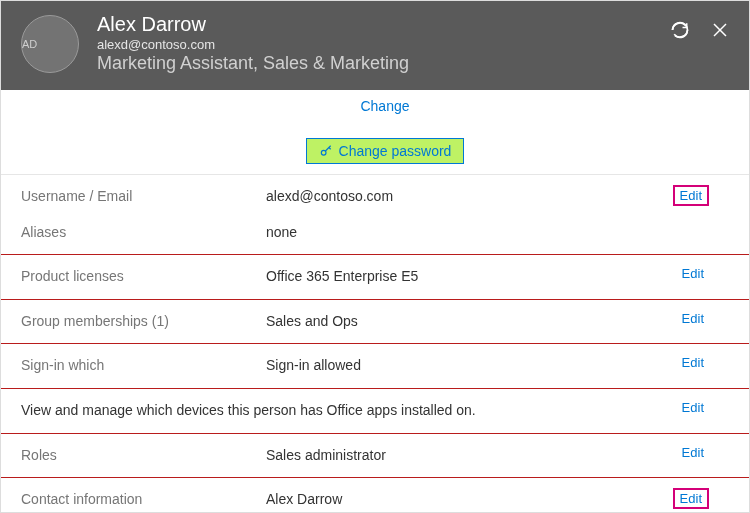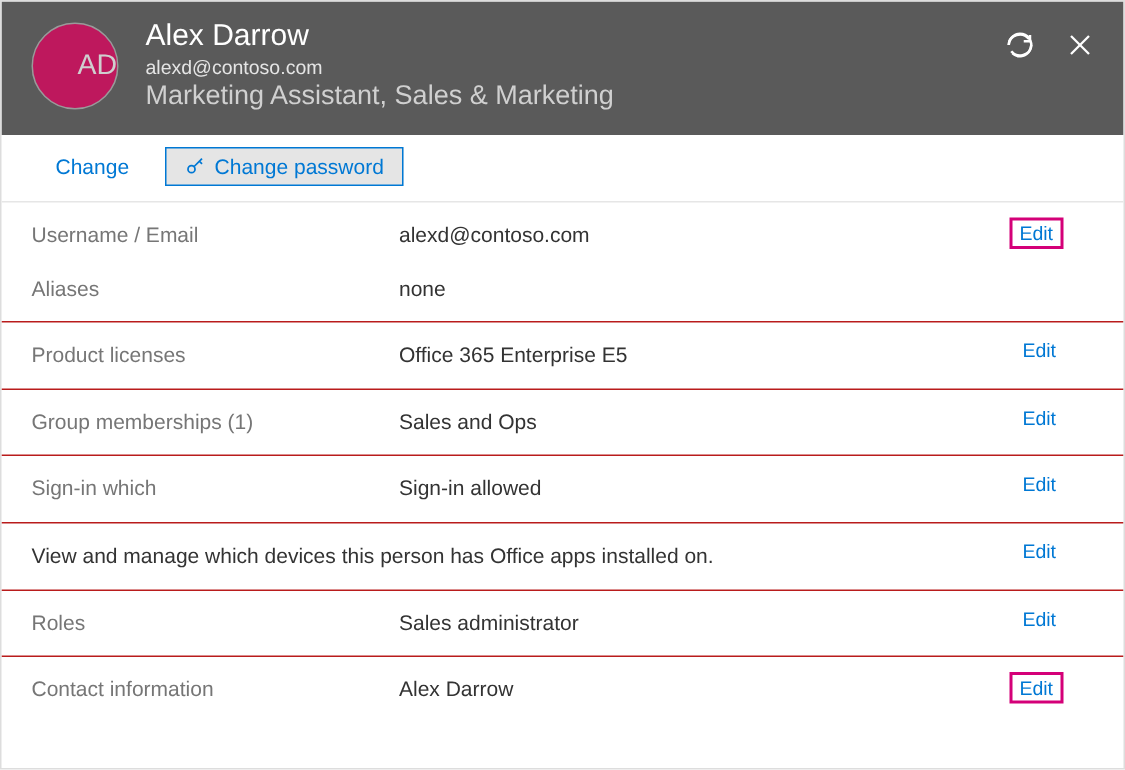--- a/index.html
+++ b/index.html
@@ -18,27 +18,27 @@
     color: #fff;
     padding: 12px 20px 16px 20px;
     display: flex;
     align-items: center;
     position: relative;
   }
   .avatar {
     width: 58px;
     height: 58px;
     border-radius: 50%;
-    background: #be185d;
+    background: #737373;
     border: 1px solid #9a9a9a;
     display: flex;
     align-items: center;
-    justify-content: flex-end;
+    justify-content: flex-start;
     color: #cfcfcf;
-    font-size: 19px;
+    font-size: 11px;
     font-weight: 400;
     margin-right: 18px;
     flex-shrink: 0;
   }
   .user-info { display: flex; flex-direction: column; }
   .user-name { font-size: 20px; font-weight: 300; color: #fff; }
   .user-email { font-size: 13px; color: #e5e5e5; margin-top: 1px;}
   .user-role { font-size: 18px; color: #d0d0d0; margin-top: 1px;}
   .header-icons {
     position: absolute;
@@ -56,36 +56,37 @@
     display: flex;
     align-items: center;
     justify-content: center;
   }
   .actions-row {
     display: flex;
     align-items: center;
     gap: 24px;
     padding: 8px 16px 10px 36px;
     border-bottom: 1px solid #e6e6e6;
+    flex-direction: column;
   }
   .link-btn {
     color: #0078d4;
     font-size: 14px;
     cursor: pointer;
   }
   .outline-btn {
     border: 1px solid #0078d4;
     color: #0078d4;
     padding: 4px 12px;
     font-size: 14px;
     cursor: pointer;
     display: inline-flex;
     align-items: center;
     gap: 6px;
-    background: #e5e5e5;
+    background: #bef264;
   }
   .key-icon {
     width: 14px; height: 14px; display: inline-block;
   }
   .detail-row {
     display: flex;
     align-items: flex-start;
     padding: 12px 30px 12px 20px;
     border-bottom: 1px solid #b91c1c;
     position: relative;

